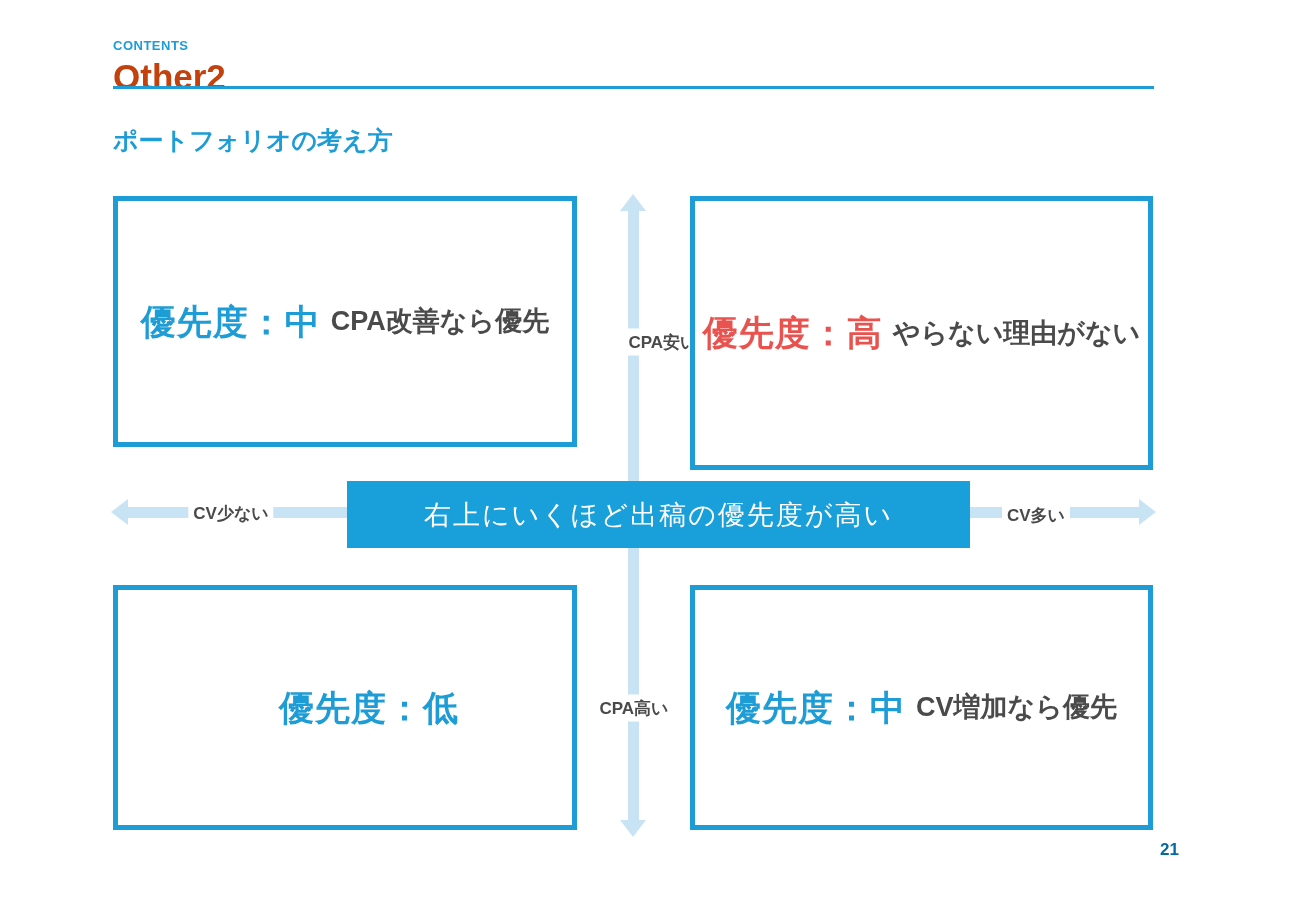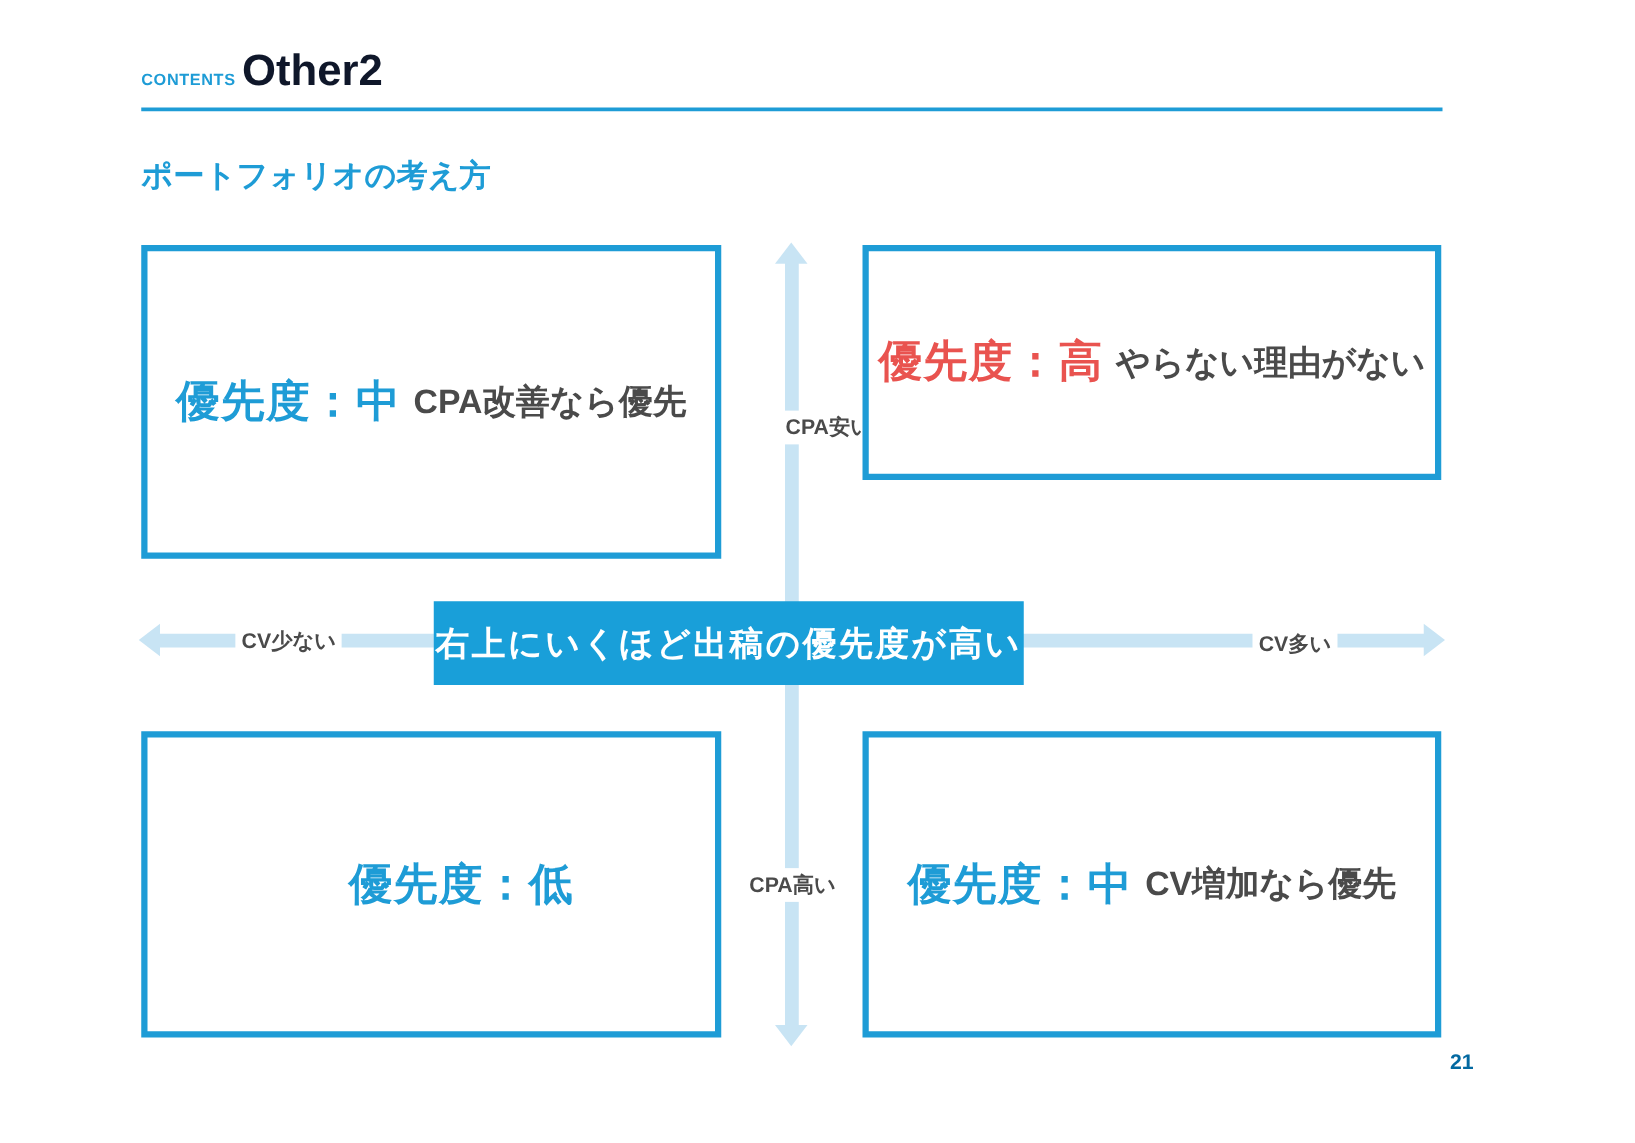--- a/index.html
+++ b/index.html
@@ -13,31 +13,32 @@
   }
 
   
   .header {
     position: absolute;
     left: 113px;
     top: 38px;
     display: flex;
     align-items: baseline;
     gap: 5px;
+    flex-direction: column;
   }
   .eyebrow {
     font-size: 13px;
     font-weight: bold;
     letter-spacing: 0.5px;
     color: #1e9cd6;
   }
   .page-title {
     font-size: 35px;
     font-weight: bold;
-    color: #0f172a;
+    color: #c2410c;
     line-height: 1.1;
   }
   .header-rule {
     position: absolute;
     left: 113px;
     top: 86px;
     width: 1041px;
     height: 3px;
     background: #1e9cd6;
   }
@@ -127,21 +128,21 @@
     border: 5px solid #1e9cd6;
     box-sizing: border-box;
     display: flex;
     flex-direction: row;
     align-items: center;
     justify-content: center;
     gap: 10px;
     text-align: center;
   }
   .q-tl { left: 113px; top: 196px; width: 464px; height: 251px; }
-  .q-tr { left: 690px; top: 196px; width: 463px; height: 188px; }
+  .q-tr { left: 690px; top: 196px; width: 463px; height: 274px; }
   .q-bl { left: 113px; top: 585px; width: 464px; height: 245px; padding-left: 48px; }
   .q-br { left: 690px; top: 585px; width: 463px; height: 245px; }
 
   .q-priority {
     font-size: 35px;
     font-weight: bold;
     line-height: 1.2;
     letter-spacing: 1px;
   }
   .q-note {
@@ -149,29 +150,29 @@
     font-weight: bold;
     color: #4a4a4a;
     line-height: 1.2;
   }
 
   
   .banner {
     position: absolute;
     left: 347px;
     top: 481px;
-    width: 472px;
+    width: 623px;
     height: 67px;
     background: #199fd9;
     display: flex;
     align-items: center;
     justify-content: center;
     color: #ffffff;
     font-size: 27px;
-    font-weight: bold;
+    font-weight: normal;
     letter-spacing: 2px;
     white-space: nowrap;
   }
 
   .page-number {
     position: absolute;
     left: 1160px;
     top: 840px;
     font-size: 17px;
     font-weight: bold;

